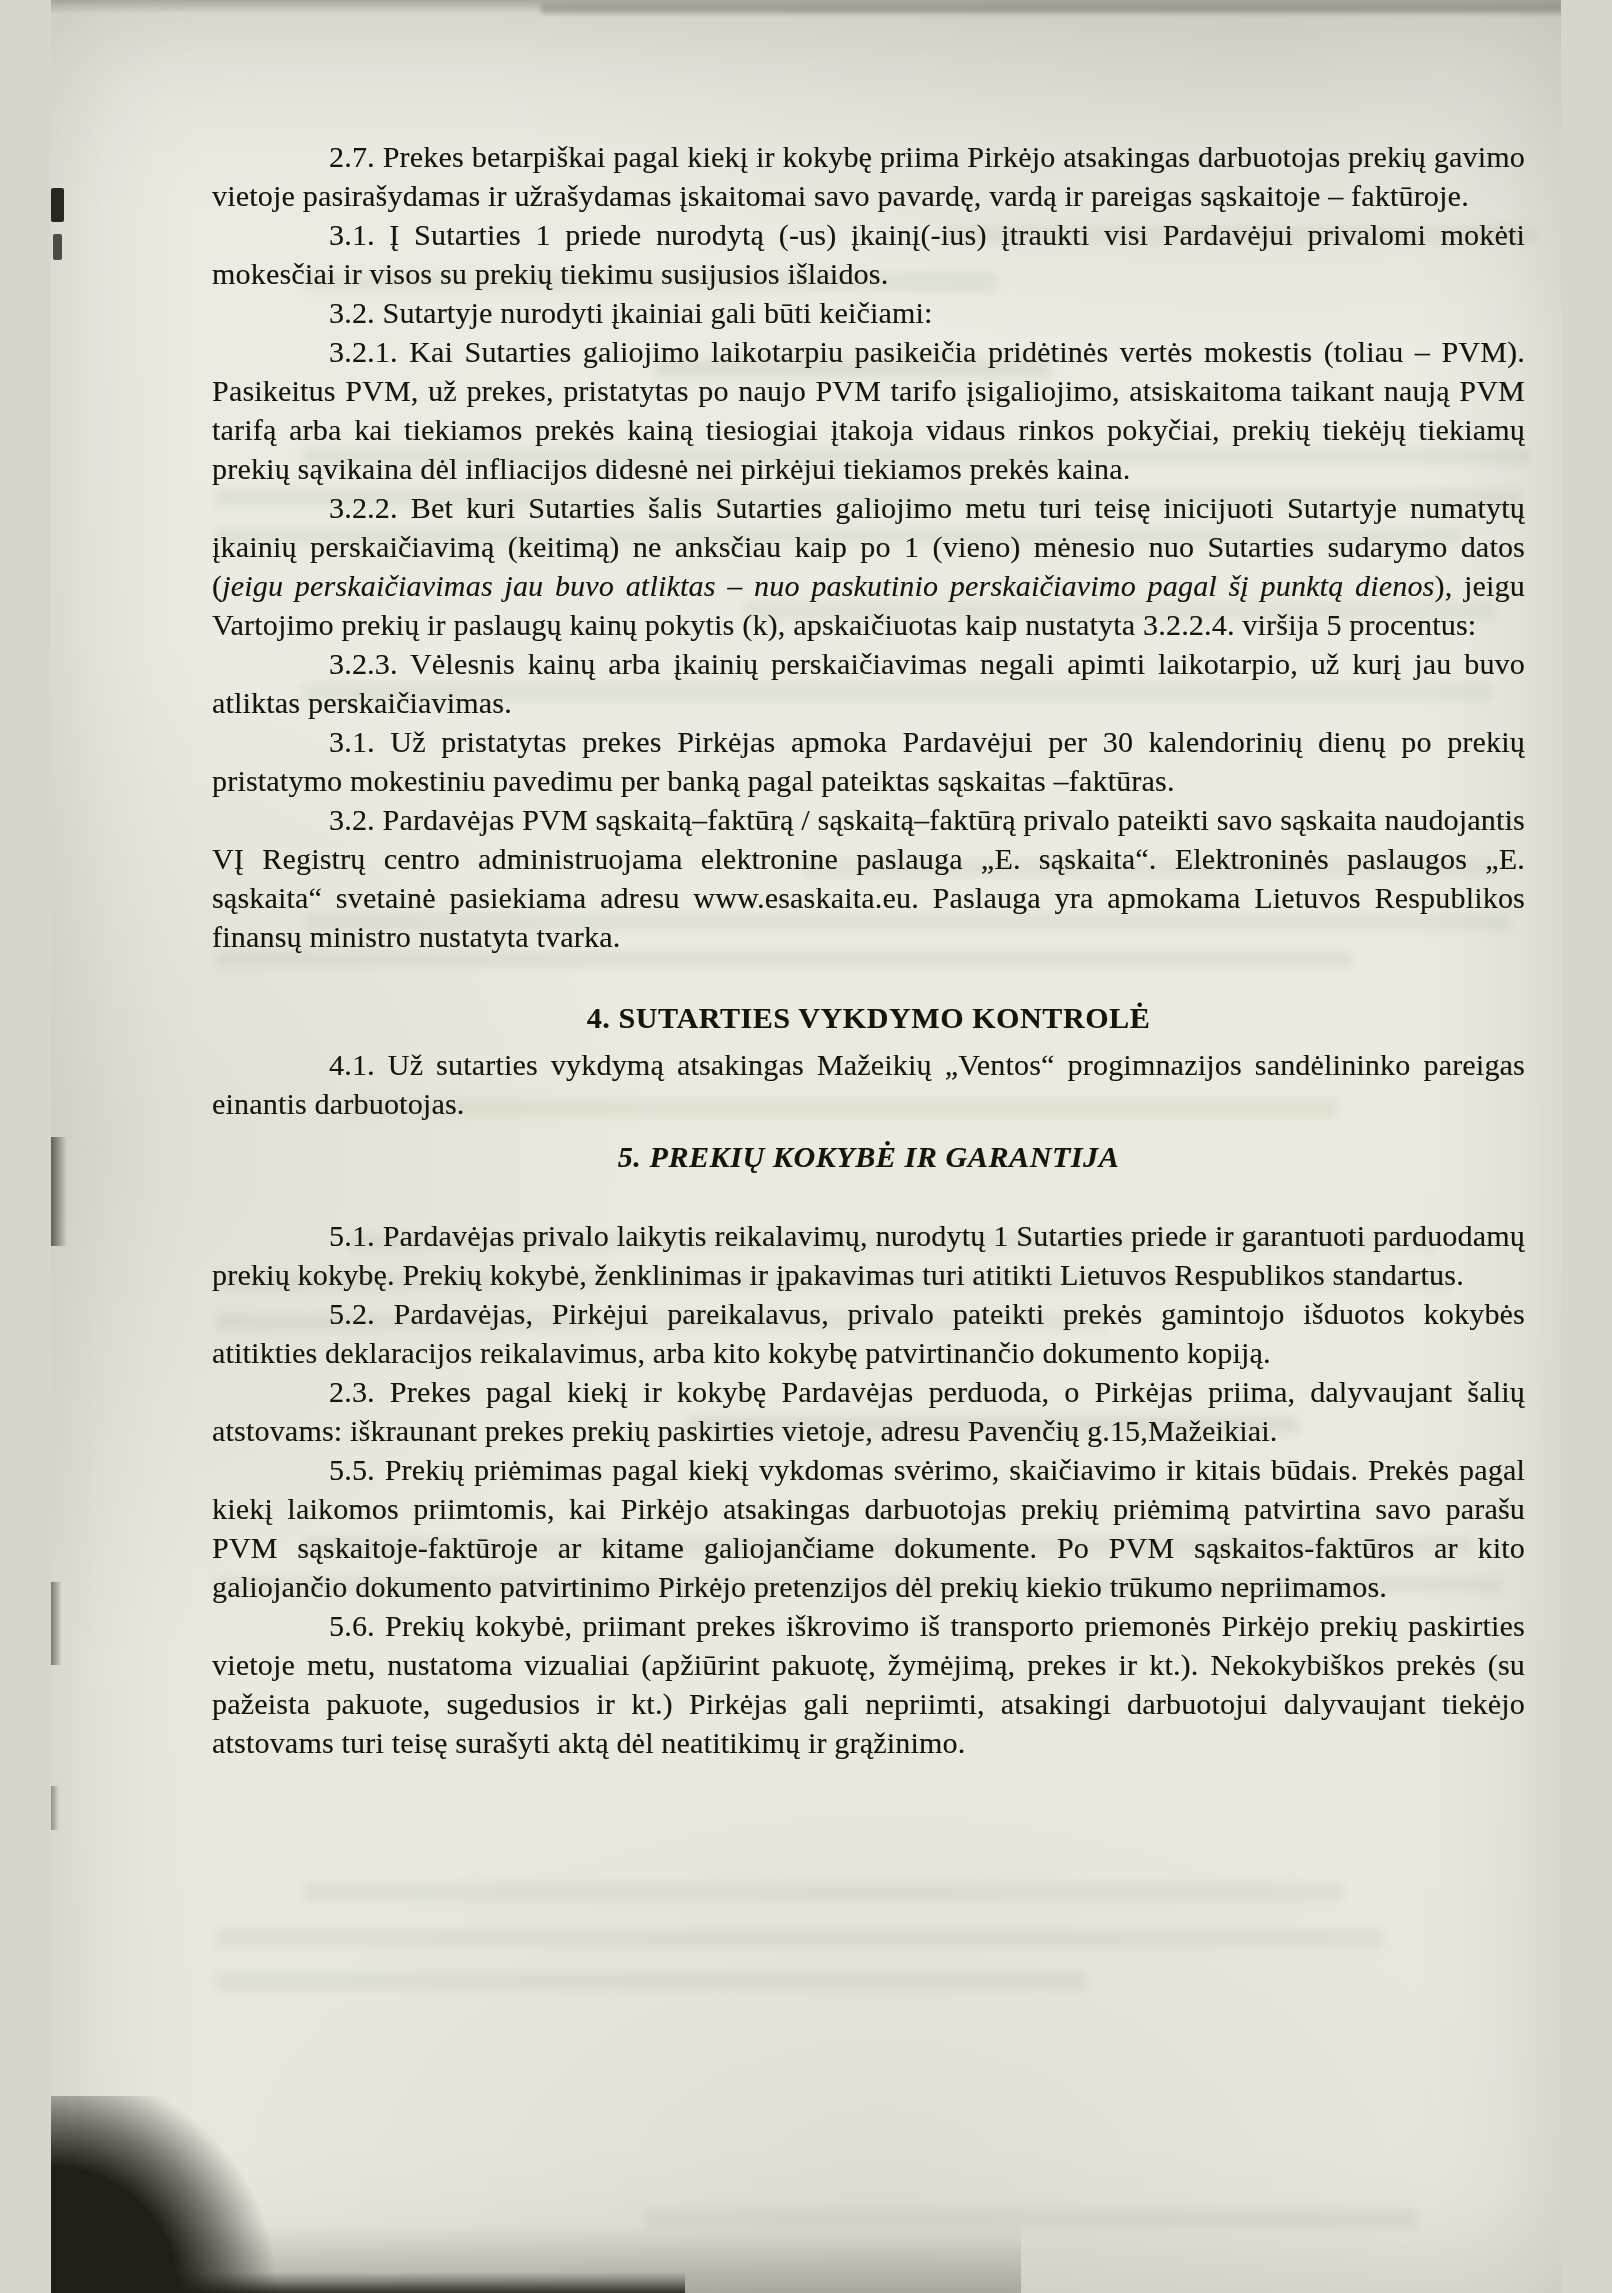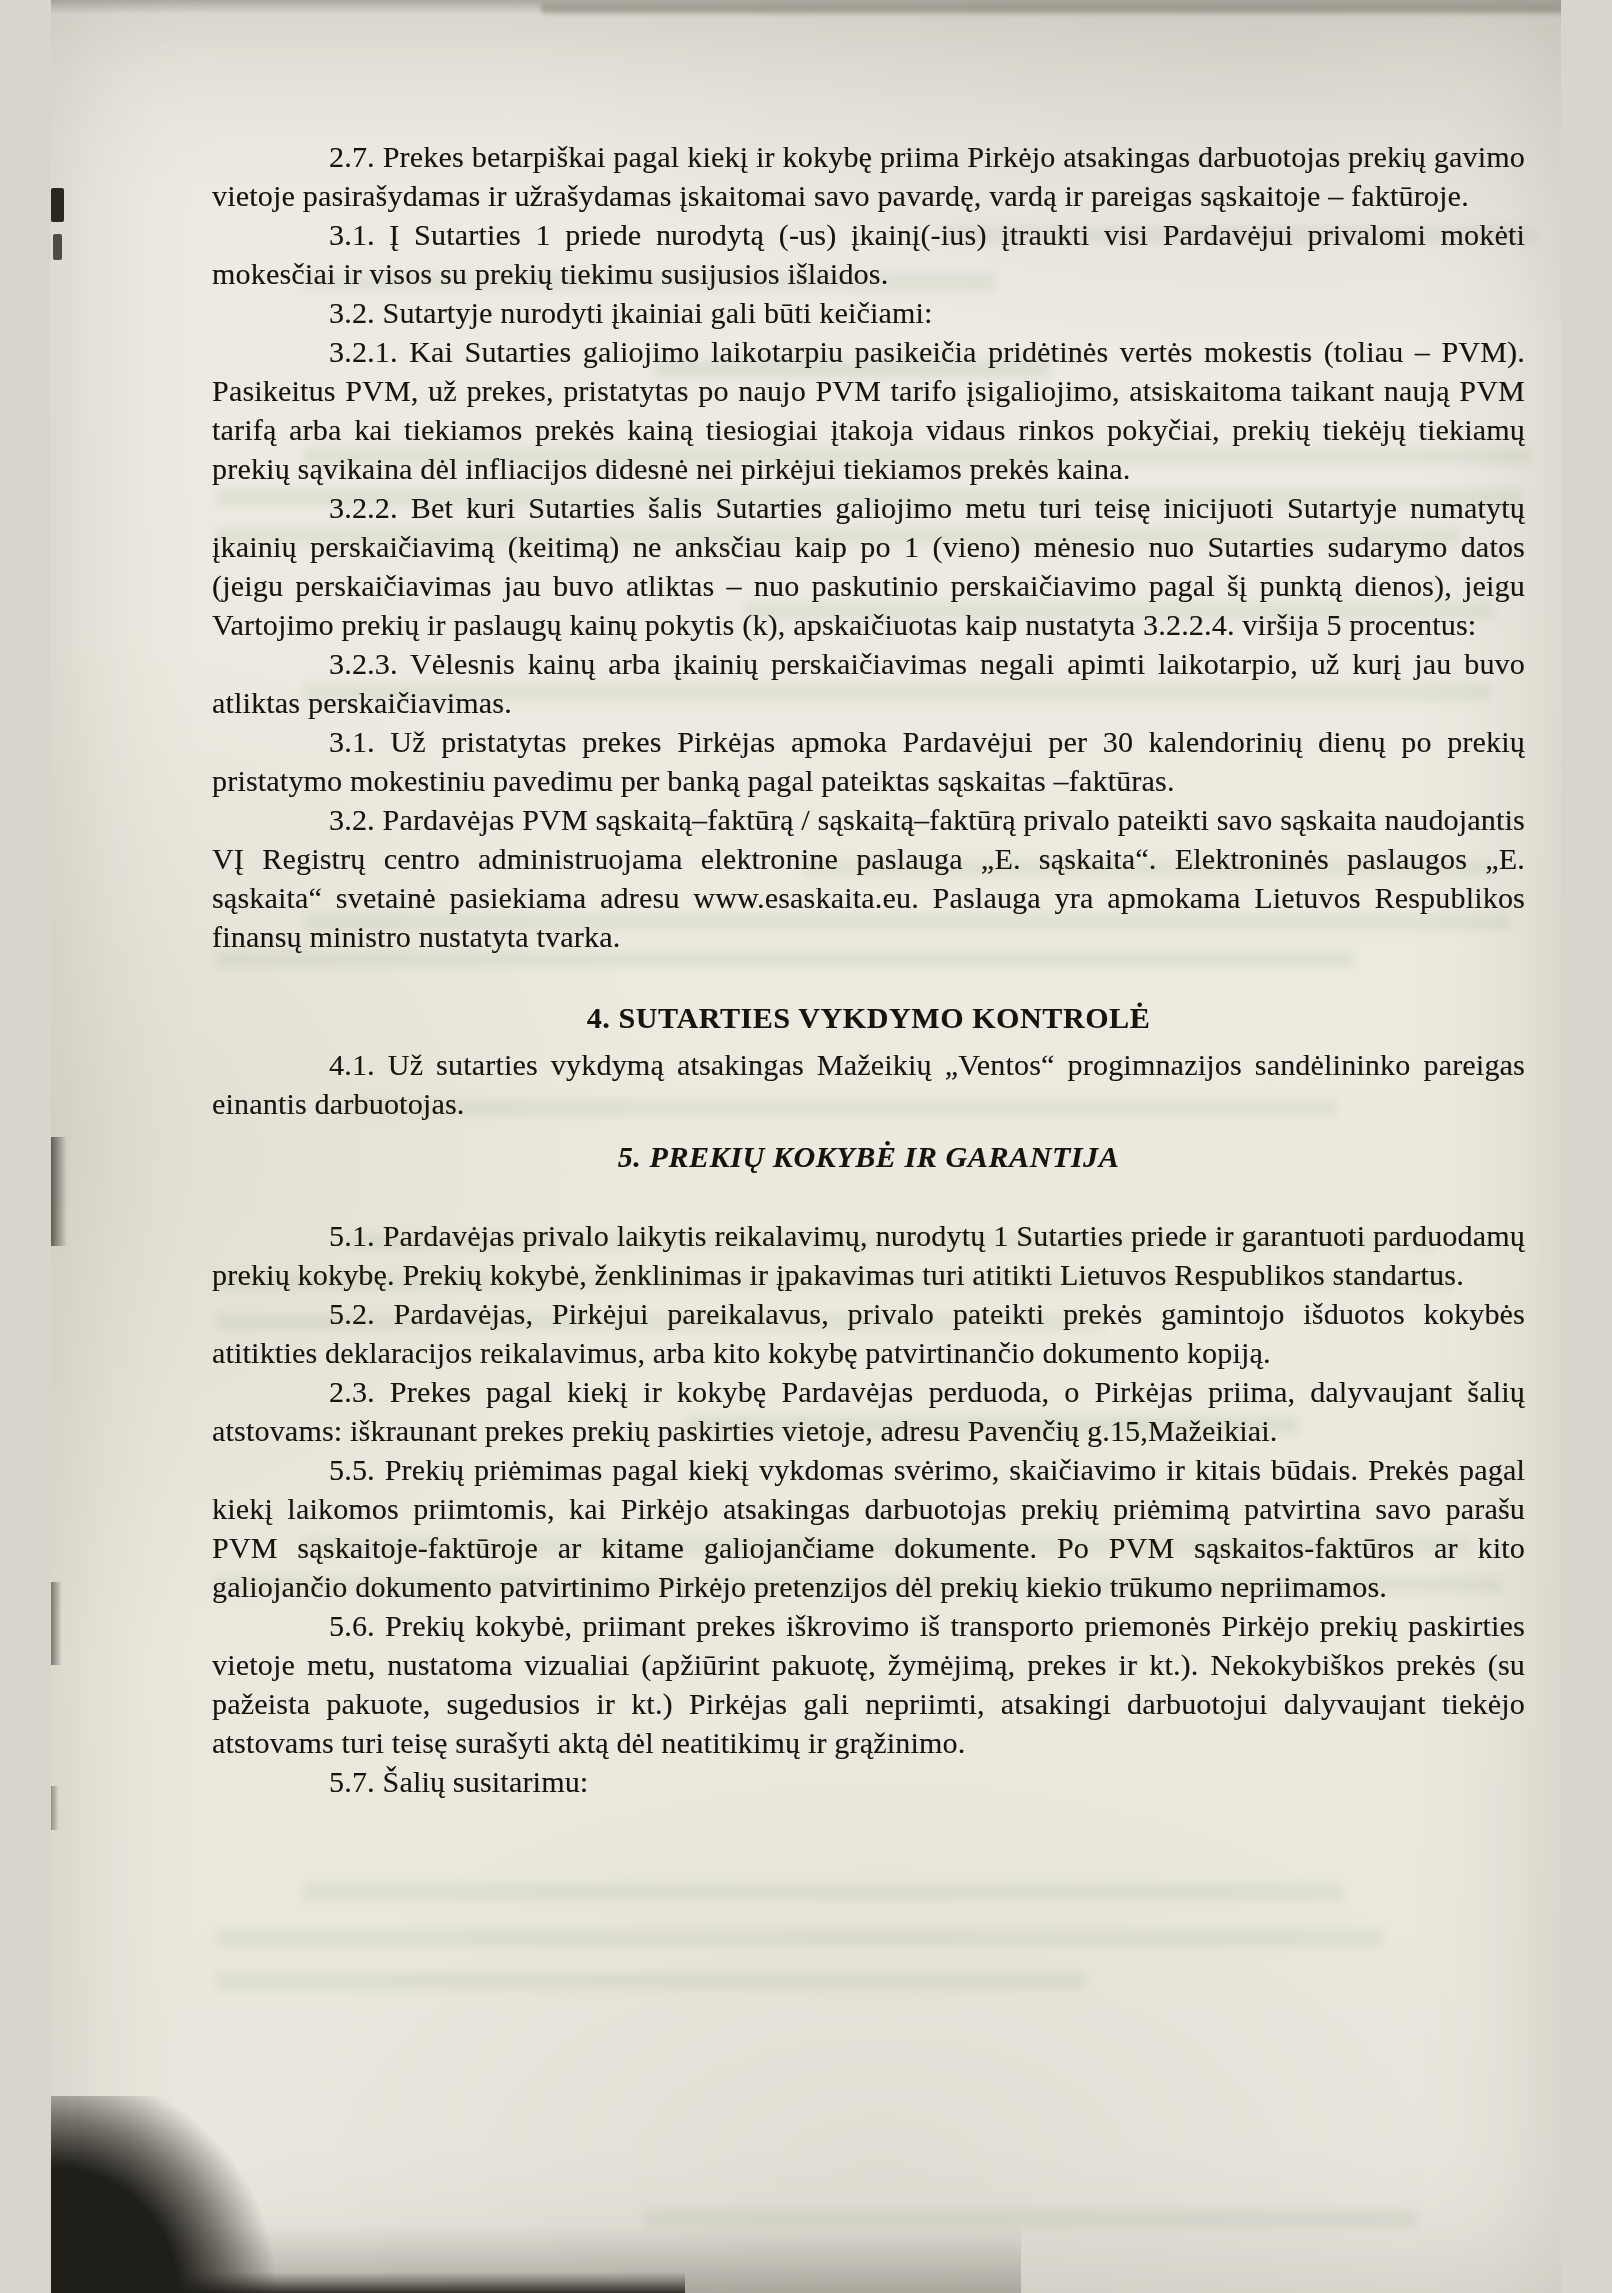--- a/index.html
+++ b/index.html
@@ -42,21 +42,21 @@
     font-size: 30px;
     line-height: 39px;
     font-weight: 700;
     text-align: center;
     text-indent: 0;
     letter-spacing: 0.6px;
   }
   .h-3 { margin-top: 24px; margin-bottom: 30px; }
   .h-4 { margin-top: 42px; margin-bottom: 8px; }
   .h-5 { margin-top: 14px; margin-bottom: 40px; font-style: italic; }
-  .ital { }
+  .ital { font-style: italic; }
 
   
   .artifact { position: absolute; pointer-events: none; }
   .bleed {
     position: absolute;
     height: 18px;
     background: #8fa487;
     opacity: 0.13;
     filter: blur(4px);
     border-radius: 4px;
@@ -148,17 +148,16 @@
 
     <p class="para">4.1. Už sutarties vykdymą atsakingas Mažeikių „Ventos“ progimnazijos sandėlininko pareigas einantis darbuotojas.</p>
 
     <h3 class="h h-5">5. PREKIŲ KOKYBĖ IR GARANTIJA</h3>
 
     <p class="para">5.1. Pardavėjas privalo laikytis reikalavimų, nurodytų 1 Sutarties priede ir garantuoti parduodamų prekių kokybę. Prekių kokybė, ženklinimas ir įpakavimas turi atitikti Lietuvos Respublikos standartus.</p>
     <p class="para">5.2. Pardavėjas, Pirkėjui pareikalavus, privalo pateikti prekės gamintojo išduotos kokybės atitikties deklaracijos reikalavimus, arba kito kokybę patvirtinančio dokumento kopiją.</p>
     <p class="para">2.3. Prekes pagal kiekį ir kokybę Pardavėjas perduoda, o Pirkėjas priima, dalyvaujant šalių atstovams: iškraunant prekes prekių paskirties vietoje, adresu Pavenčių g.15,Mažeikiai.</p>
     <p class="para">5.5. Prekių priėmimas pagal kiekį vykdomas svėrimo, skaičiavimo ir kitais būdais. Prekės pagal kiekį laikomos priimtomis, kai Pirkėjo atsakingas darbuotojas prekių priėmimą patvirtina savo parašu PVM sąskaitoje-faktūroje ar kitame galiojančiame dokumente. Po PVM sąskaitos-faktūros ar kito galiojančio dokumento patvirtinimo Pirkėjo pretenzijos dėl prekių kiekio trūkumo nepriimamos.</p>
     <p class="para">5.6. Prekių kokybė, priimant prekes iškrovimo iš transporto priemonės Pirkėjo prekių paskirties vietoje metu, nustatoma vizualiai (apžiūrint pakuotę, žymėjimą, prekes ir kt.). Nekokybiškos prekės (su pažeista pakuote, sugedusios ir kt.) Pirkėjas gali nepriimti, atsakingi darbuotojui dalyvaujant tiekėjo atstovams turi teisę surašyti aktą dėl neatitikimų ir grąžinimo.</p>
-    <p class="para">5.7. Šalių susitarimu:</p>
 
   </div>
 </div>
 
 
 </body></html>

